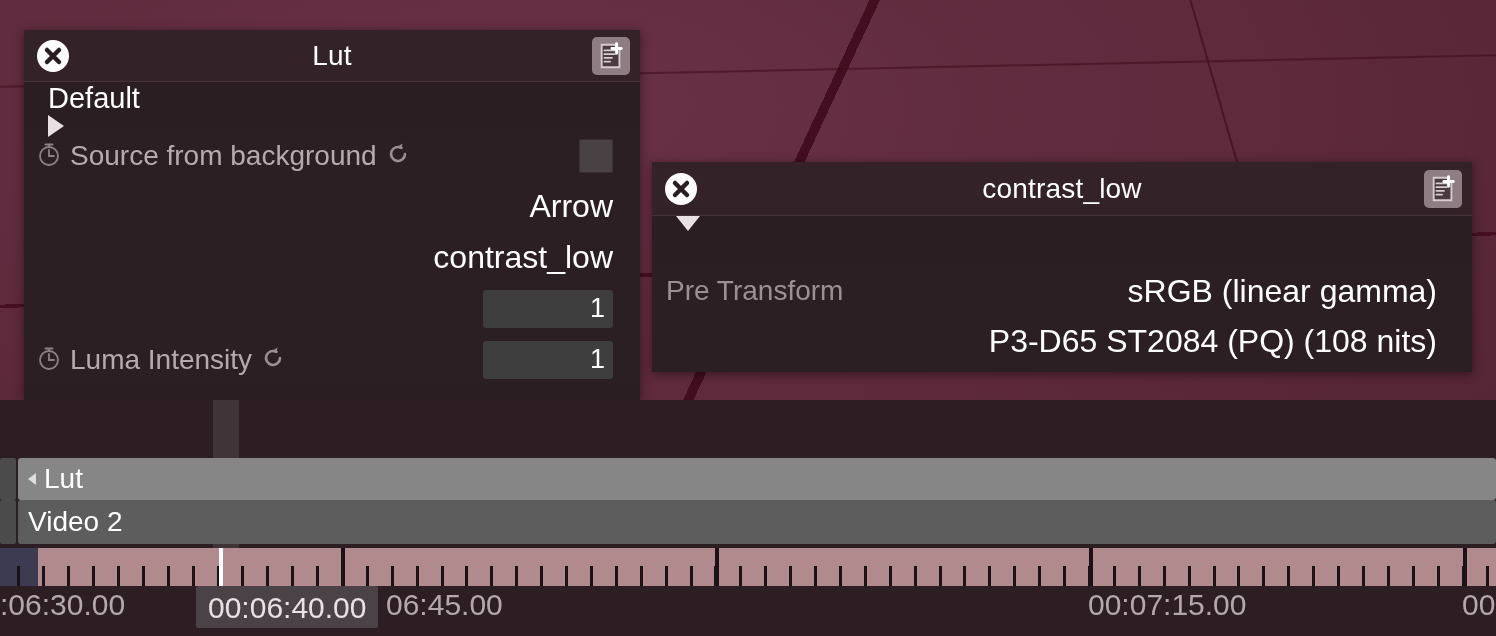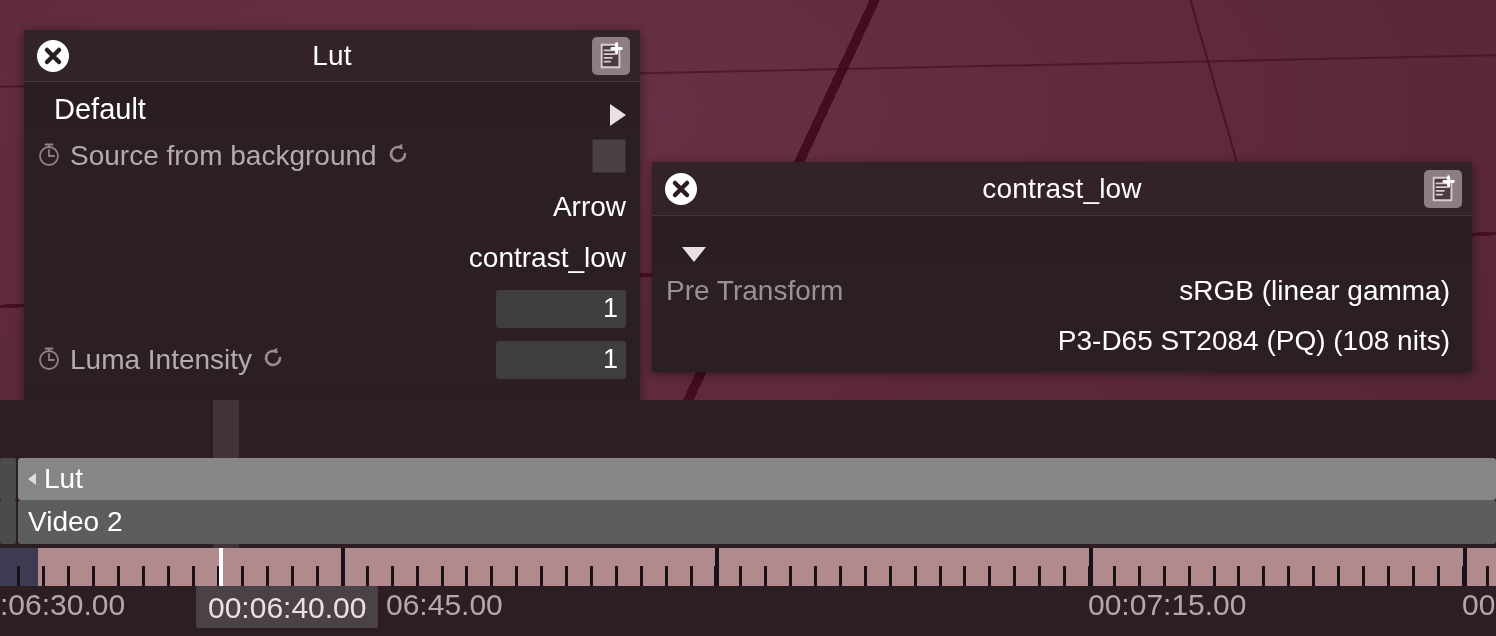--- a/index.html
+++ b/index.html
@@ -50,37 +50,38 @@
   }
   .doc-add-icon {
     position:absolute; right:10px; top:50%; transform:translateY(-50%);
     width:38px; height:38px;
     background:#8e7d82;
     border-radius:5px;
     display:flex; align-items:center; justify-content:center;
   }
 
   .section-row {
-    height:44px; display:flex; align-items:flex-end; justify-content:space-between;
-    padding:0 14px 0 30px;
+    height:44px; display:flex; align-items:flex-start; justify-content:space-between;
+    padding:0 14px 0 24px;
     background:#2b1e23;
+    flex-direction:column;
   }
   .section-row .sec-label { font-size:29px; color:#ffffff; }
   .tri-right { width:0;height:0;border-left:16px solid #e8e0e2;border-top:11px solid transparent;border-bottom:11px solid transparent; }
   .tri-down  { width:0;height:0;border-top:15px solid #e8e0e2;border-left:12px solid transparent;border-right:12px solid transparent; }
 
-  .prop-rows { padding:4px 0 6px 0; background:#2c1f24; }
+  .prop-rows { padding:4px 13px 6px 0; background:#2c1f24; }
   .prop-row {
     display:flex; align-items:center;
     height:51px; padding:0 14px 0 12px;
   }
   .prop-left { display:flex; align-items:center; gap:8px; flex:0 0 auto; }
   .prop-label { font-size:28px; color:#b5abae; font-weight:400; white-space:nowrap; }
   .prop-spacer { flex:1 1 auto; }
-  .prop-value { font-size:28px; color:#ffffff; white-space:nowrap; text-align:right; }
+  .prop-value { font-size:32px; color:#ffffff; white-space:nowrap; text-align:right; }
 
   .num-box {
     width:130px; height:38px; background:#3e3e3e; border-radius:3px;
     display:flex; align-items:center; justify-content:flex-end;
     padding-right:8px; font-size:27px; color:#ffffff;
   }
   .checkbox-box {
     width:34px; height:34px; background:#4a4145; border:1px solid #3a3135; border-radius:2px;
   }
 

